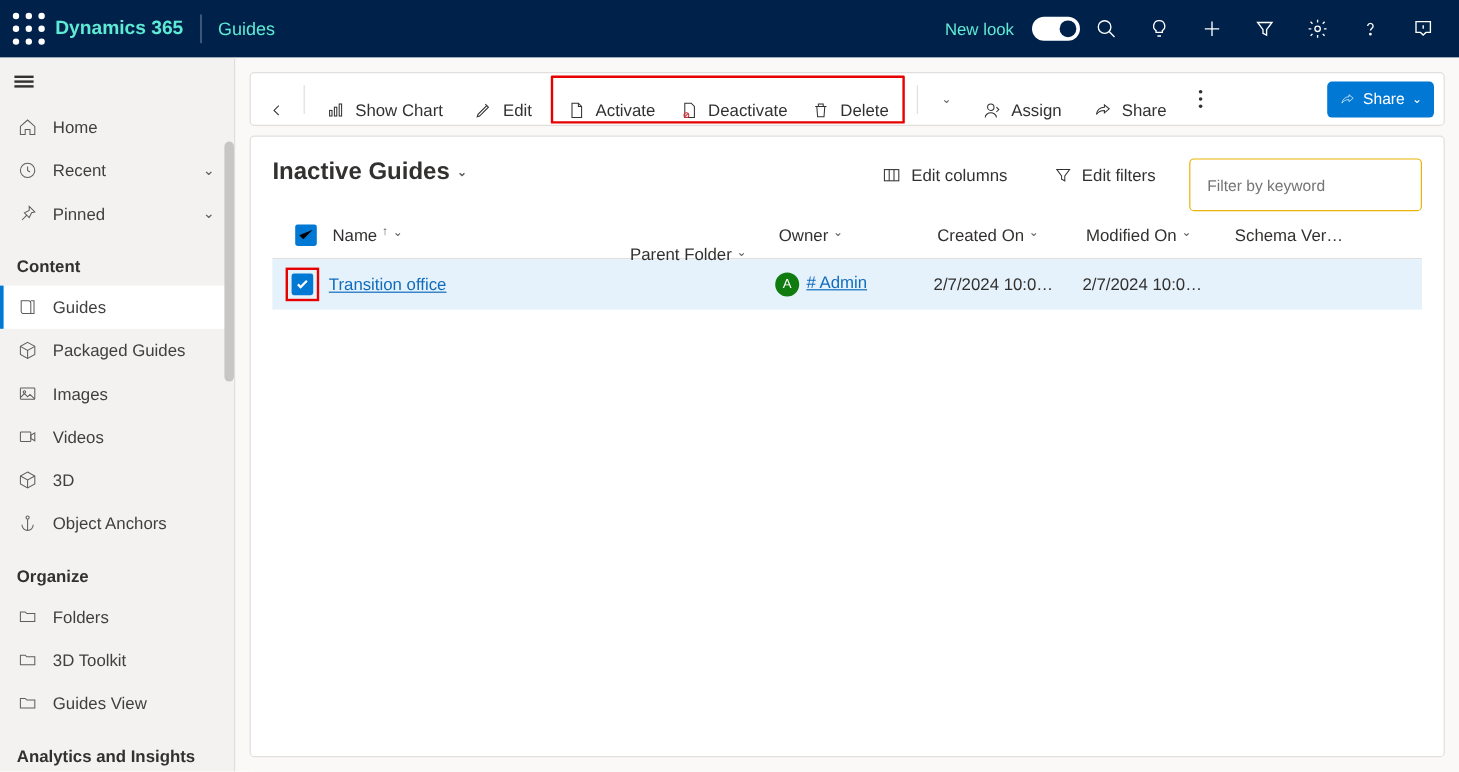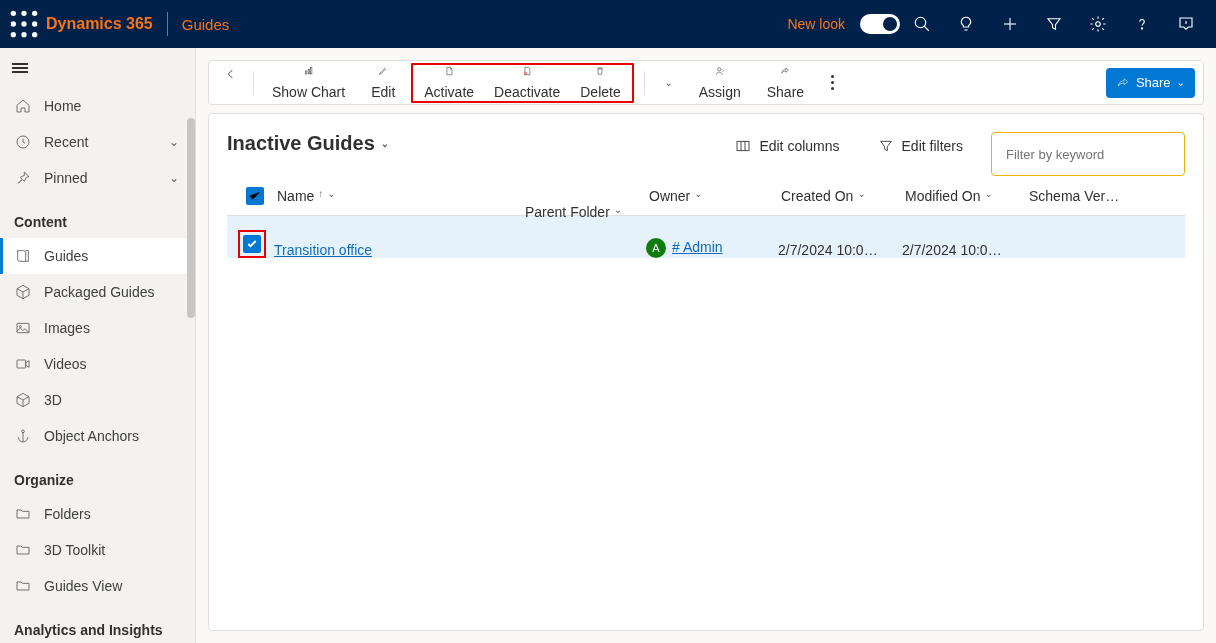--- a/index.html
+++ b/index.html
@@ -1,17 +1,17 @@
 <!DOCTYPE html>
 <html><head>
 <meta charset="utf-8">
 <style>
   * { box-sizing: border-box; margin:0; padding:0; }
   body { font-family: 'Segoe UI', Arial, sans-serif; font-size:14px; color:#323130; background:#faf9f8; width:1216px; height:643px; overflow:hidden; }
-  .topbar { height:48px; background:#00224a; color:#f97316; display:flex; align-items:center; padding:0 8px; }
+  .topbar { height:48px; background:#00224a; color:#5eead4; display:flex; align-items:center; padding:0 8px; }
   .topbar .waffle { width:32px; height:32px; display:flex; align-items:center; justify-content:center; }
   .topbar .brand { font-weight:600; font-size:16px; margin-left:6px; }
   .topbar .sep { width:1px; height:24px; background:rgba(255,255,255,.4); margin:0 14px; }
   .topbar .app { font-size:15px; }
   .topbar .spacer { flex:1; }
   .topbar .newlook { margin-right:8px; font-size:14px; }
   .toggle { width:40px; height:20px; border-radius:10px; background:#fff; position:relative; margin-left:7px; display:inline-block; vertical-align:middle; }
   .toggle .knob { width:14px; height:14px; border-radius:50%; background:#00224a; position:absolute; right:3px; top:3px; }
   .topicon { width:44px; height:48px; display:flex; align-items:center; justify-content:center; color:#fff; }
   .topicon svg { width:18px; height:18px; stroke:#fff; fill:none; stroke-width:1.5; }
@@ -24,21 +24,21 @@
   .nav-item.active::before { content:""; position:absolute; left:0; width:3px; height:36px; background:#0078d4; }
   .nav-item.active-wrap { position:relative; }
   .nav-icon { width:18px; display:flex; align-items:center; justify-content:center; color:#605e5c;}
   .nav-icon svg { width:16px; height:16px; stroke:#605e5c; fill:none; stroke-width:1.3; }
   .nav-label { flex:1; font-size:14px; color:#404040; }
   .nav-chevron { width:16px; color:#605e5c; font-size:12px;}
   .section-title { font-weight:600; padding:18px 14px 8px 14px; font-size:14px; }
   .sidebar .truncated-section { color:#323130; font-weight:600; padding:18px 14px 4px 14px; white-space:nowrap; overflow:hidden;}
   .main { flex:1; background:#faf9f8; display:flex; flex-direction:column; padding:12px; gap:8px;}
   .cmdbar { height:45px; background:#fff; border:1px solid #e1dfdd; border-radius:4px; display:flex; align-items:center; padding:0 8px; gap:6px;}
-  .cmd-btn { height:34px; display:flex; align-items:center; gap:8px; padding:0 10px; border-radius:4px; cursor:pointer; font-size:14px;flex-direction:column;}
+  .cmd-btn { height:34px; display:flex; align-items:flex-end; gap:8px; padding:0 10px; border-radius:4px; cursor:pointer; font-size:14px;}
   .cmd-btn svg { width:16px; height:16px; stroke:#323130; fill:none; stroke-width:1.3;}
   .highlight-box { border:2.5px solid #e60000; padding:1px 1px; display:flex; align-items:center; height:40px; border-radius:1px;}
   .cmdbar .spacer { flex:1; }
   .more-chevron { width:28px; height:34px; display:flex; align-items:center; justify-content:center;}
   .share-primary { background:#0078d4; color:#fff; border-radius:4px; height:30px; padding:0 10px; display:flex; align-items:center; gap:6px; font-size:13px;}
   .share-primary svg { stroke:#fff; fill:none;}
   .content { flex:1; background:#fff; border:1px solid #e1dfdd; border-radius:4px; padding:18px 18px 0 18px;}
   .view-header { display:flex; align-items:flex-start; gap:18px; margin-bottom:0;}
   .view-title { font-size:20px; font-weight:600; display:flex; align-items:center; gap:6px;}
   .view-header .spacer{flex:1;}
@@ -49,21 +49,21 @@
   .grid-header { display:flex; align-items:center; height:40px; border-bottom:1px solid #e1dfdd; padding:0 0 0 6px; color:#323130; font-size:14px;}
   .col-check { width:44px; display:flex; align-items:center; justify-content:center;}
   .col-name { width:248px;}
   .col-parent { width:124px;margin-top:32px;}
   .col-owner { width:132px;}
   .col-created { width:124px;}
   .col-modified { width:124px;}
   .col-schema { width:104px; white-space:nowrap; overflow:hidden; text-overflow:ellipsis;}
   .grid-header .col { display:flex; align-items:flex-start; gap:4px;}
   .grid-header .chev { font-size:10px; color:#605e5c;}
-  .grid-row { display:flex; align-items:flex-end; height:42px; background:#e6f2fb; padding-left:3px;}
+  .grid-row { display:flex; align-items:center; height:42px; background:#e6f2fb; padding-left:3px;}
   .row-check-wrap { width:44px; display:flex; align-items:center; justify-content:center;}
   .row-check-highlight { border:2.5px solid #e60000; width:28px; height:28px; display:flex; align-items:center; justify-content:center;}
   .checkbox { width:18px; height:18px; background:#0078d4; display:flex; align-items:center; justify-content:center; border-radius:2px;}
   .checkbox svg { width:12px; height:12px; stroke:#fff; fill:none; stroke-width:2.5;}
   .header-check { width:18px; height:18px; background:#0078d4; display:flex; align-items:center; justify-content:center; border-radius:2px;}
   .link { color:#0f6cbd; text-decoration:underline; cursor:pointer;}
   .avatar { width:20px; height:20px; border-radius:50%; background:#107c10; color:#fff; display:inline-flex; align-items:center; justify-content:center; font-size:11px; margin-right:6px;}
   .col { padding-right:8px;}
   .ellipsis { white-space:nowrap; overflow:hidden; text-overflow:ellipsis;}
   .overflow-dots { display:flex; flex-direction:column; gap:3px; align-items:center; justify-content:center; width:24px;}

